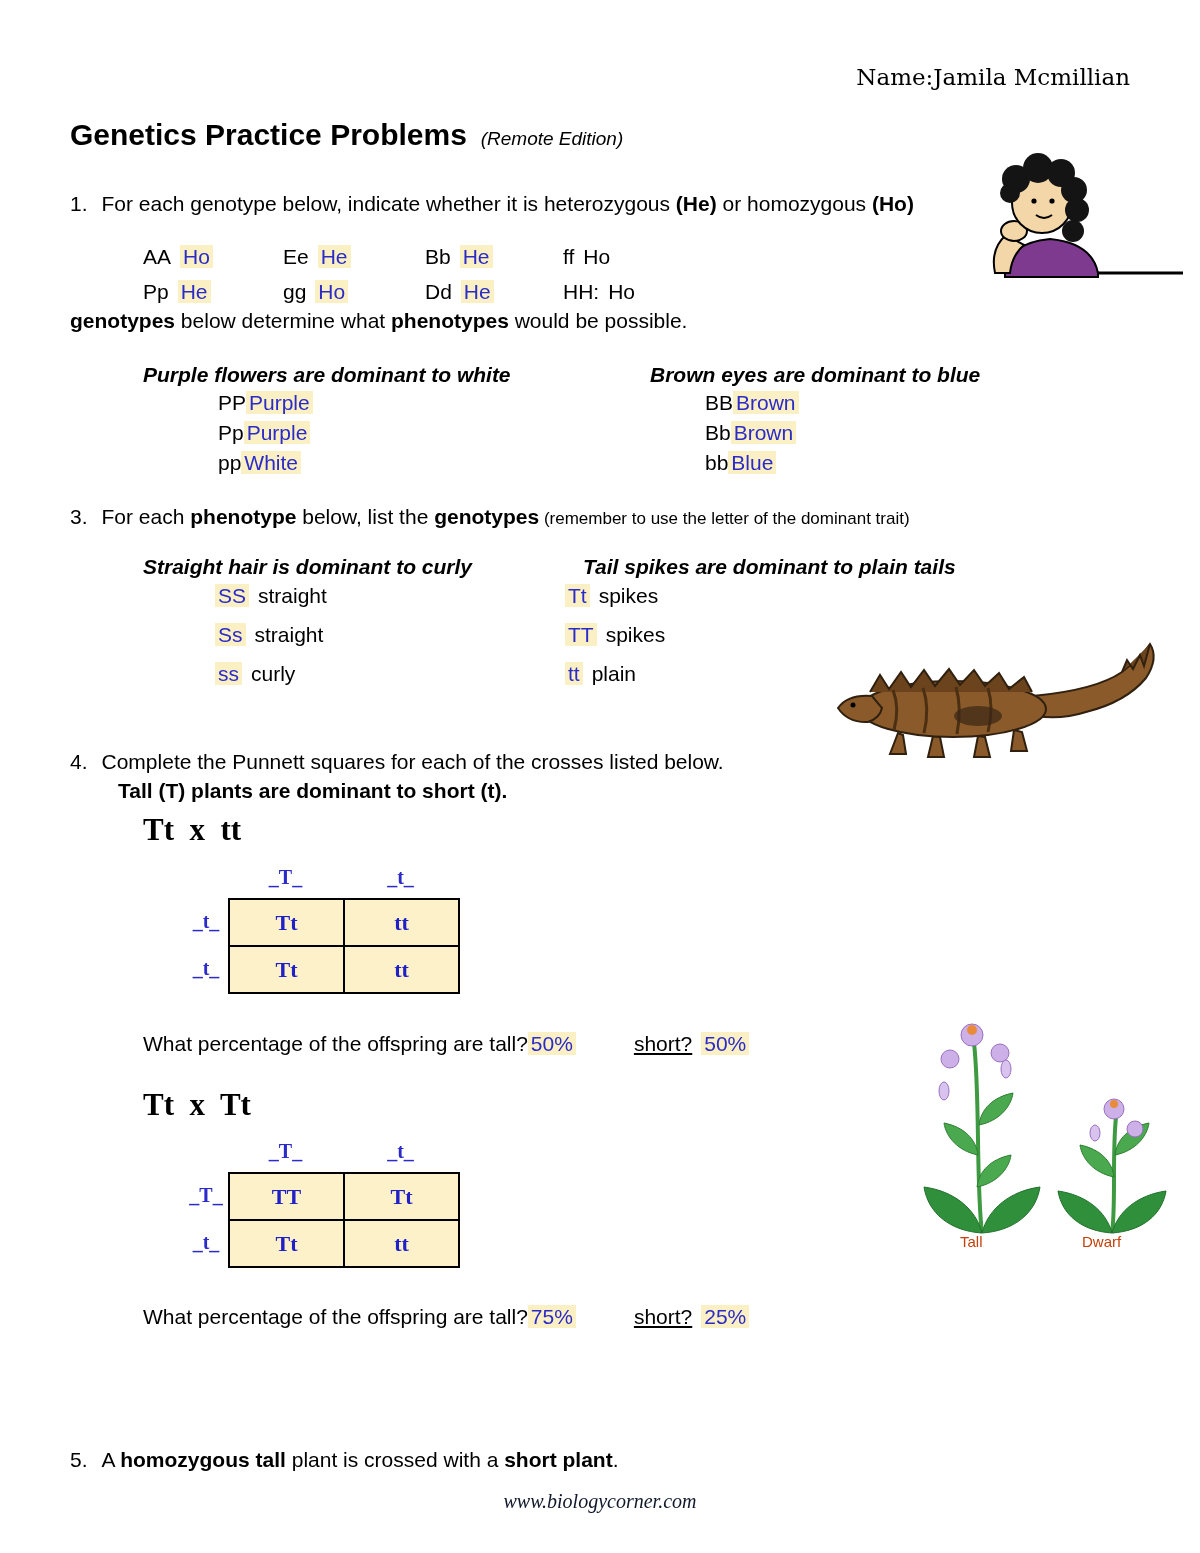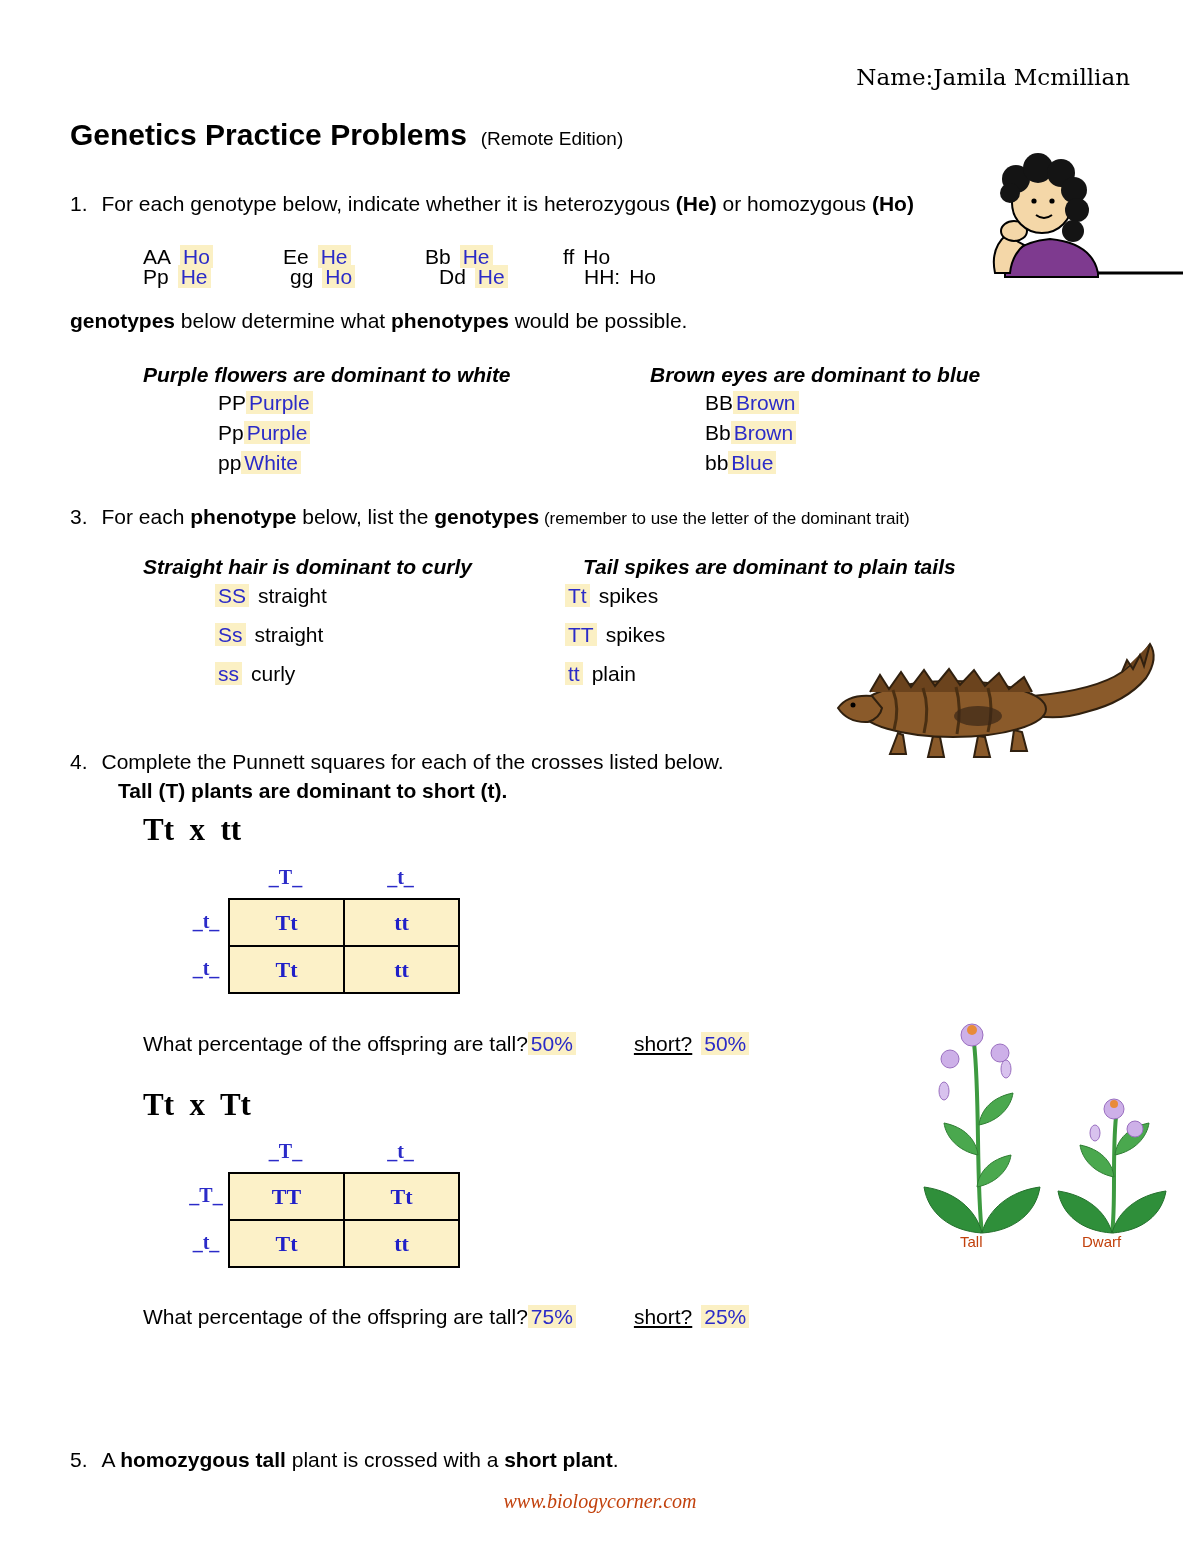--- a/index.html
+++ b/index.html
@@ -11,26 +11,26 @@
   .abs { position:absolute; }
   .b { font-weight:bold; }
   .qnum { display:inline-block; margin-right:14px; }
   .hl { background:#FBF0C4; color:#2B2BC8; padding:0 3px; }
   .ansgap { margin-left:9px; }
   .ansgap14 { }
 
   .name-line { top:64px; right:70px; font-family:"DejaVu Serif", serif; font-size:23px; }
   .title-line { top:118px; left:70px; }
   .title { font-size:30px; font-weight:800; }
-  .subtitle { font-size:19px; margin-left:8px; }
+  .subtitle { font-size:19px; margin-left:8px;font-style:italic; }
 
   .q1-line { top:192px; left:70px; }
   .geno-row { left:143px; display:grid; grid-template-columns:140px 142px 138px 145px auto; width:1000px; }
   .geno-row-1 { top:245px; }
-  .geno-row-2 { top:265px;gap:7px; }
+  .geno-row-2 { top:280px; }
   .q2-wrap { top:309px; left:70px; }
 
   .ih { font-style:italic; font-weight:bold; font-size:21px; }
   .flowers-heading { top:363px; left:143px; }
   .eyes-heading    { top:363px; left:650px; }
   .flowers-rows { top:391px; left:218px; }
   .eyes-rows    { top:391px; left:705px; }
   .crow { margin-bottom:6px; line-height:24px; }
 
   .q3-line { top:505px; left:70px; }
@@ -67,21 +67,21 @@
   }
   .ptable1 { top:898px; left:228px; }
   .ptable2 { top:1172px; left:228px; }
 
   .pctline1 { top:1032px; left:143px; }
   .pctline2 { top:1305px; left:143px; }
   .shortgap { margin-left:58px;text-decoration:underline; }
 
   .q5-line { top:1448px; left:70px; }
   .footer { top:1490px; left:0; width:100%; text-align:center;
-    font-family:"Liberation Serif", serif; font-style:italic; font-size:20px; color:#c2410c; }
+    font-family:"Liberation Serif", serif; font-style:italic; font-size:20px; color:#0f172a; }
 
   .girl-illo   { top:145px;  left:950px; }
   .lizard-illo { top:638px;  left:828px; }
   .plants-illo { top:1005px; left:920px; width:270px; height:255px; }
   .plant-label { position:absolute; font-size:15px; color:#c2410c; }
   .plant-label-tall  { top:228px; left:40px; }
   .plant-label-dwarf { top:228px; left:162px; }
 </style>
 </head>
 <body>

